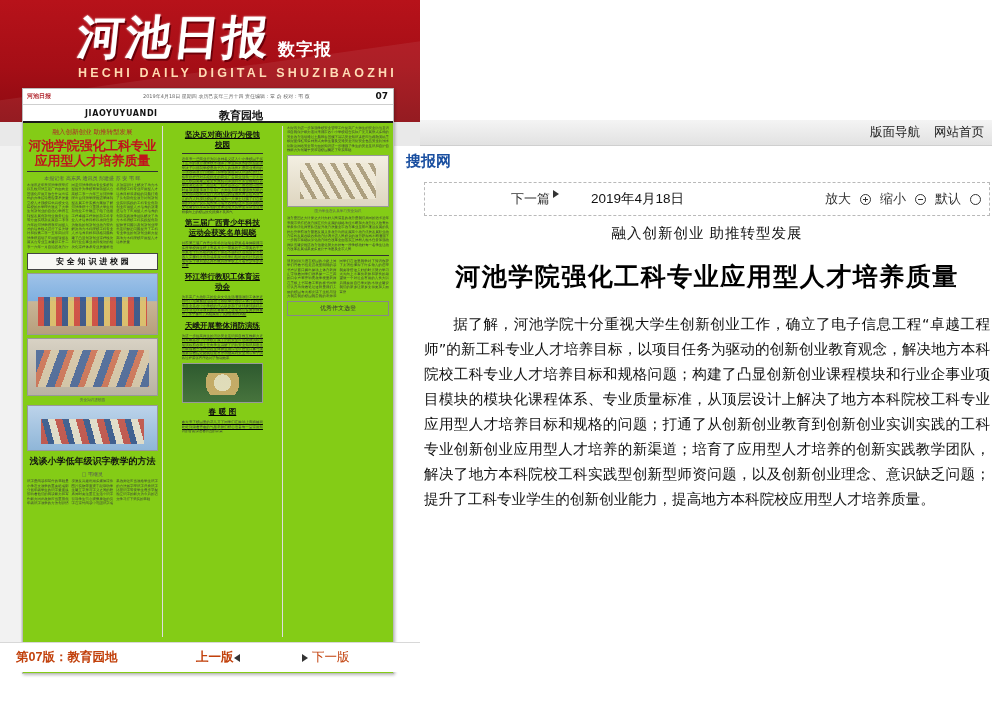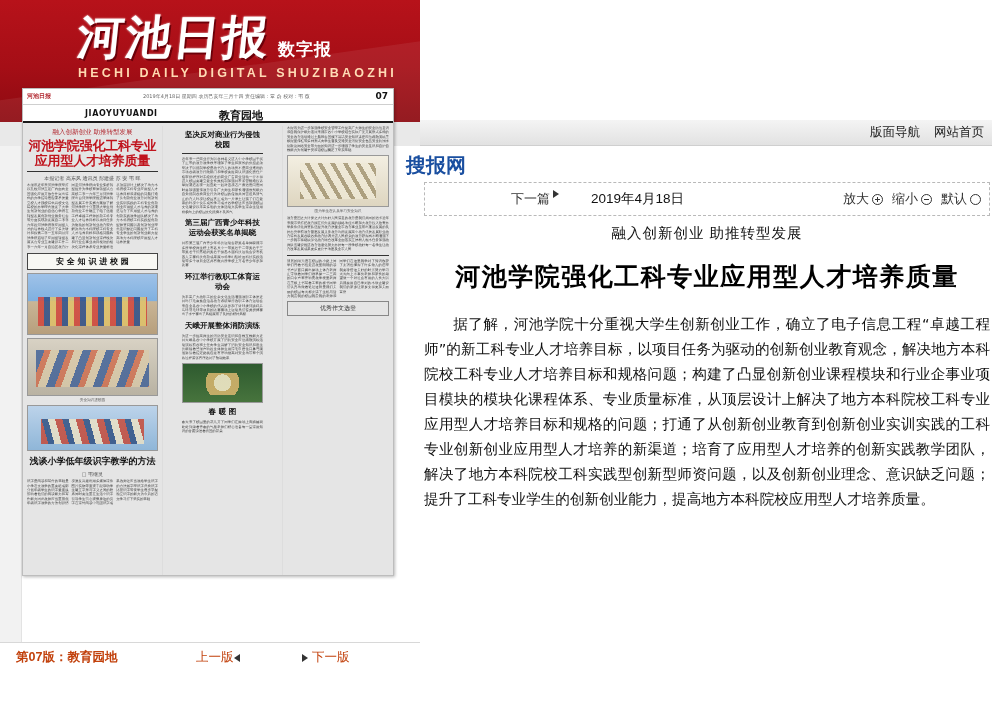--- a/index.html
+++ b/index.html
@@ -138,21 +138,21 @@
     background: #e9e9e9;
   }
 
   
   .site-row {
     position: absolute;
     left: 406px; top: 152px;
     width: 586px; height: 22px;
   }
   .site-name {
-    font-size: 20px;
+    font-size: 15px;
     color: #1a4fa0;
     font-weight: bold;
   }
 
   
   .toolbar {
     position: absolute;
     left: 424px; top: 182px;
     width: 566px; height: 34px;
     border: 1px dashed #b9b9b9;
@@ -180,21 +180,21 @@
   .tb-date {
     position: absolute; left: 166px;
     font-size: 13.5px;
     color: #111;
   }
   .tb-zoom {
     position: absolute; right: 8px;
     display: flex; align-items: center; gap: 9px;
     font-size: 13px;
   }
-  .zitem { display: flex; align-items: center; gap: 3px; cursor: pointer; }
+  .zitem { display: flex; align-items: center; gap: 9px; cursor: pointer; }
   .circ {
     display: inline-block;
     width: 11px; height: 11px;
     border: 1.4px solid #333;
     border-radius: 50%;
     position: relative;
   }
   .circ.plus:after, .circ.minus:after {
     content: "";
     position: absolute;
@@ -239,22 +239,22 @@
     line-height: 25px;
     color: #111;
     text-align: justify;
     text-indent: 2em;
   }
 
   
   .paper {
     position: absolute;
     left: 22px; top: 88px;
-    width: 372px; height: 488px;
-    background: #e5e5e5;
+    width: 372px; height: 586px;
+    background: #84cc16;
     border: 1px solid #bdbdbd;
     box-shadow: 1px 1px 3px rgba(0,0,0,0.28);
     overflow: hidden;
     font-family: "DejaVu Sans", sans-serif;
   }
   .paper-top {
     height: 16px;
     border-bottom: 1px solid #cfcfcf;
     position: relative;
     background: #fff;
@@ -285,21 +285,21 @@
     position: absolute; left: 196px; top: 2.5px;
     font-size: 11px; color: #111; font-weight: bold;
   }
   .paper-cols {
     display: flex;
     height: 514px;
     padding: 3px 4px 0 4px;
     gap: 4px;
   }
   .pcol { flex: 1; }
-  .pcol.mid { flex: 0.62; border-left: 1px solid #ddd; border-right: 1px solid #ddd; padding: 0 19px; }
+  .pcol.mid { flex: 0.62; border-left: 1px solid #ddd; border-right: 1px solid #ddd; padding: 0 19px; text-decoration: underline; }
   .pcol.right { flex: 0.78; }
 
   .kicker {
     font-size: 6.5px; color: #b0232b; text-align: center; margin: 2px 0 1px;
   }
   .headline-red {
     font-size: 13px; font-weight: bold; color: #c0141d; text-align: center;
     line-height: 15px; letter-spacing: -0.2px; margin-bottom: 2px;
     font-family: "DejaVu Serif", serif;
   }
@@ -374,21 +374,21 @@
     left: 0; top: 642px;
     width: 420px; height: 30px;
     display: flex;
     align-items: center;
     font-size: 12.5px;
     color: #c2410c;
     border-top: 1px solid #d8d8d8;
     background: #fff;
   }
   .bb-page { position: absolute; left: 16px; font-weight: bold; }
-  .bb-prev { position: absolute; left: 196px; display: flex; align-items: center; gap: 0; }
+  .bb-prev { position: absolute; left: 196px; display: flex; align-items: center; gap: 0; font-weight: bold; }
   .bb-next { position: absolute; left: 302px; display: flex; align-items: center; gap: 4px; }
 
   .left-edge-strip {
     position: absolute;
     left: 0; top: 146px;
     width: 22px; height: 496px;
     background: #f2f2f2;
     border-right: 1px solid #e3e3e3;
   }
 </style>

